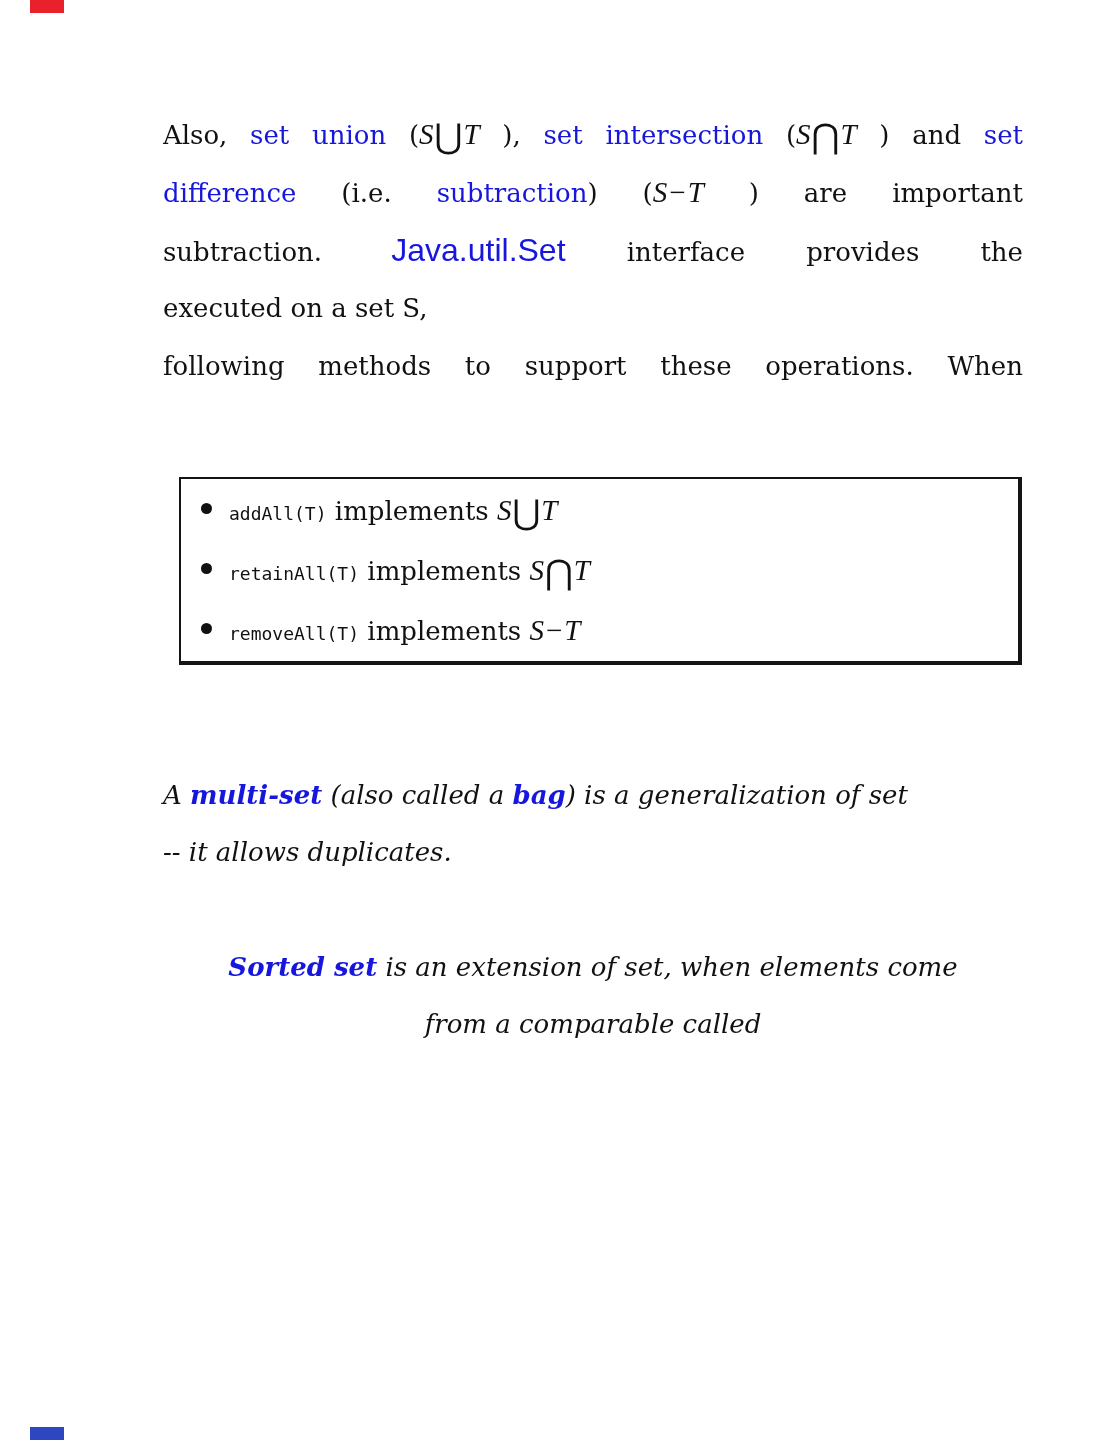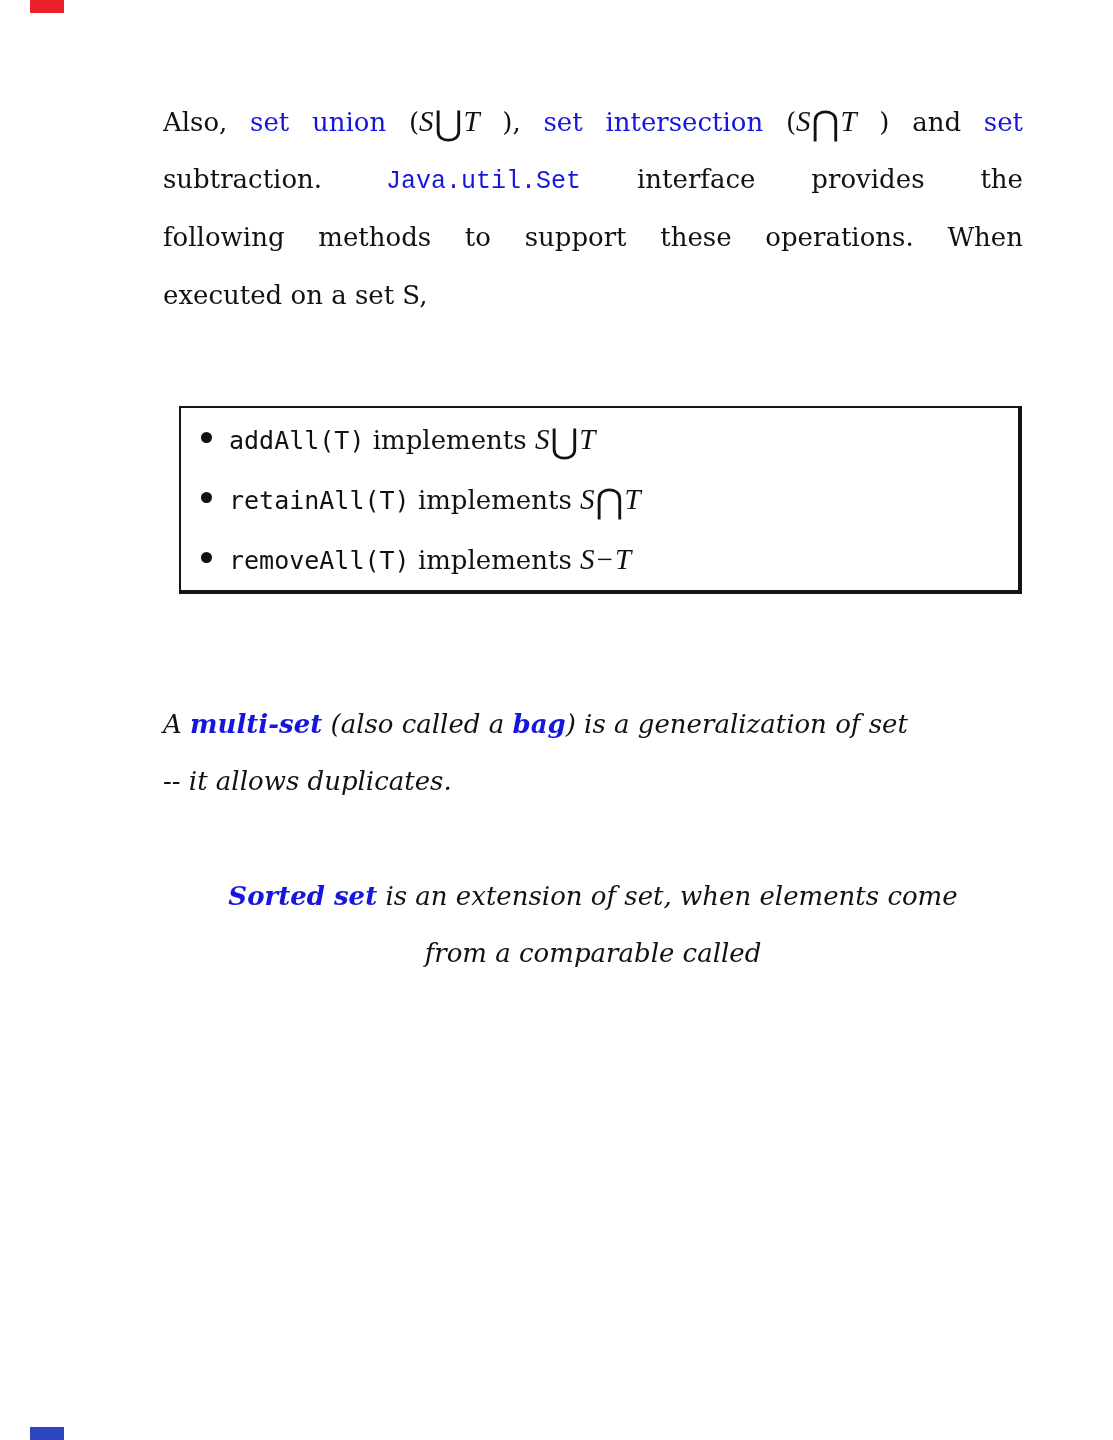--- a/index.html
+++ b/index.html
@@ -11,41 +11,41 @@
   html,body{margin:0;padding:0;}
   body{
     width:1113px;height:1440px;position:relative;background:#ffffff;
     font-family:"DejaVu Serif","Liberation Serif",serif;color:var(--ink);
     overflow:hidden;
   }
   .edge-bar{position:absolute;left:30px;width:34px;height:13px;}
   .edge-bar.top{top:0;background:var(--red-bar);}
   .edge-bar.bottom{bottom:0;background:var(--blue-bar);}
 
-  .content{position:absolute;left:163px;top:92px;width:860px;}
+  .content{position:absolute;left:163px;top:105px;width:860px;}
 
   .line{
     font-size:26px;line-height:58px;height:58px;white-space:nowrap;
   }
   .line.j{
     text-align:justify;text-align-last:justify;white-space:normal;
     overflow:hidden;
   }
   .para2 .line,.para3 .line{line-height:57px;height:57px;font-style:italic;}
 
   .seg-link{color:var(--blue);}
   .seg-term{color:var(--blue);font-weight:bold;}
   .seg-math{font-family:"Liberation Serif",serif;font-style:italic;font-size:29px;}
   .seg-op{
     font-family:"DejaVu Sans","DejaVu Serif",sans-serif;font-style:normal;
     font-size:34px;vertical-align:-4px;padding:0 1px;
   }
   .seg-minus{font-family:"Liberation Serif",serif;font-size:29px;padding:0 2px;}
-  .seg-code{font-family:"DejaVu Sans Mono","Liberation Mono",monospace;font-size:25px;}
-  .seg-codelink{font-family:Liberation Mono, monospace;font-size:25px;color:var(--blue);margin-left:8px;}
+  .seg-code{font-family:"DejaVu Sans Mono","Liberation Mono",monospace;font-size:18px;}
+  .seg-codelink{font-family:Liberation Sans, sans-serif;font-size:32px;color:var(--blue);margin-left:8px;}
 
   .methods-box{
     margin-top:82px;margin-left:16px;width:843px;box-sizing:border-box;
     border:2px solid #151515;border-right:4px solid #151515;border-bottom:4px solid #151515;
     padding:1px 10px 1px 20px;background:#ffffff;
   }
   .bullet-row{line-height:60px;height:60px;white-space:nowrap;font-size:26px;}
   .bullet-dot{
     display:inline-block;width:11px;height:11px;border-radius:50%;
     background:#111;margin-right:17px;vertical-align:6px;
@@ -55,23 +55,24 @@
   .para3{margin-top:58px;text-align:center;}
 </style>
 </head>
 <body>
 
 <div class="edge-bar top"></div>
 
 <div class="content">
   <div class="para1">
       <div class="line j"><span class="seg-body">Also, </span><span class="seg-link">set union</span><span class="seg-body"> (</span><span class="seg-math">S</span><span class="seg-op">⋃</span><span class="seg-math">T</span><span class="seg-body"> ), </span><span class="seg-link">set intersection</span><span class="seg-body"> (</span><span class="seg-math">S</span><span class="seg-op">⋂</span><span class="seg-math">T</span><span class="seg-body"> ) and </span><span class="seg-link">set</span></div>
+      <div class="line j"><span class="seg-link">difference</span><span class="seg-body"> (i.e. </span><span class="seg-link">subtraction</span><span class="seg-body">) (</span><span class="seg-math">S</span><span class="seg-minus">−</span><span class="seg-math">T</span><span class="seg-body"> ) are important</span></div>
       <div class="line j"><span class="seg-body">subtraction. </span><span class="seg-codelink">Java.util.Set</span><span class="seg-body"> interface provides the</span></div>
+      <div class="line"><span class="seg-body">executed on a set S,</span></div>
       <div class="line j"><span class="seg-body">following methods to support these operations. When</span></div>
-      <div class="line"><span class="seg-body">executed on a set S,</span></div>
     </div>
 
   <div class="methods-box">
       <div class="bullet-row"><span class="bullet-dot"></span><span><span class="seg-code">addAll(T)</span><span class="seg-body"> implements </span><span class="seg-math">S</span><span class="seg-op">⋃</span><span class="seg-math">T</span></span></div>
       <div class="bullet-row"><span class="bullet-dot"></span><span><span class="seg-code">retainAll(T)</span><span class="seg-body"> implements </span><span class="seg-math">S</span><span class="seg-op">⋂</span><span class="seg-math">T</span></span></div>
       <div class="bullet-row"><span class="bullet-dot"></span><span><span class="seg-code">removeAll(T)</span><span class="seg-body"> implements </span><span class="seg-math">S</span><span class="seg-minus">−</span><span class="seg-math">T</span></span></div>
     </div>
 
   <div class="para2">
       <div class="line"><span class="seg-body">A </span><span class="seg-term">multi-set</span><span class="seg-body"> (also called a </span><span class="seg-term">bag</span><span class="seg-body">) is a generalization of set</span></div>

